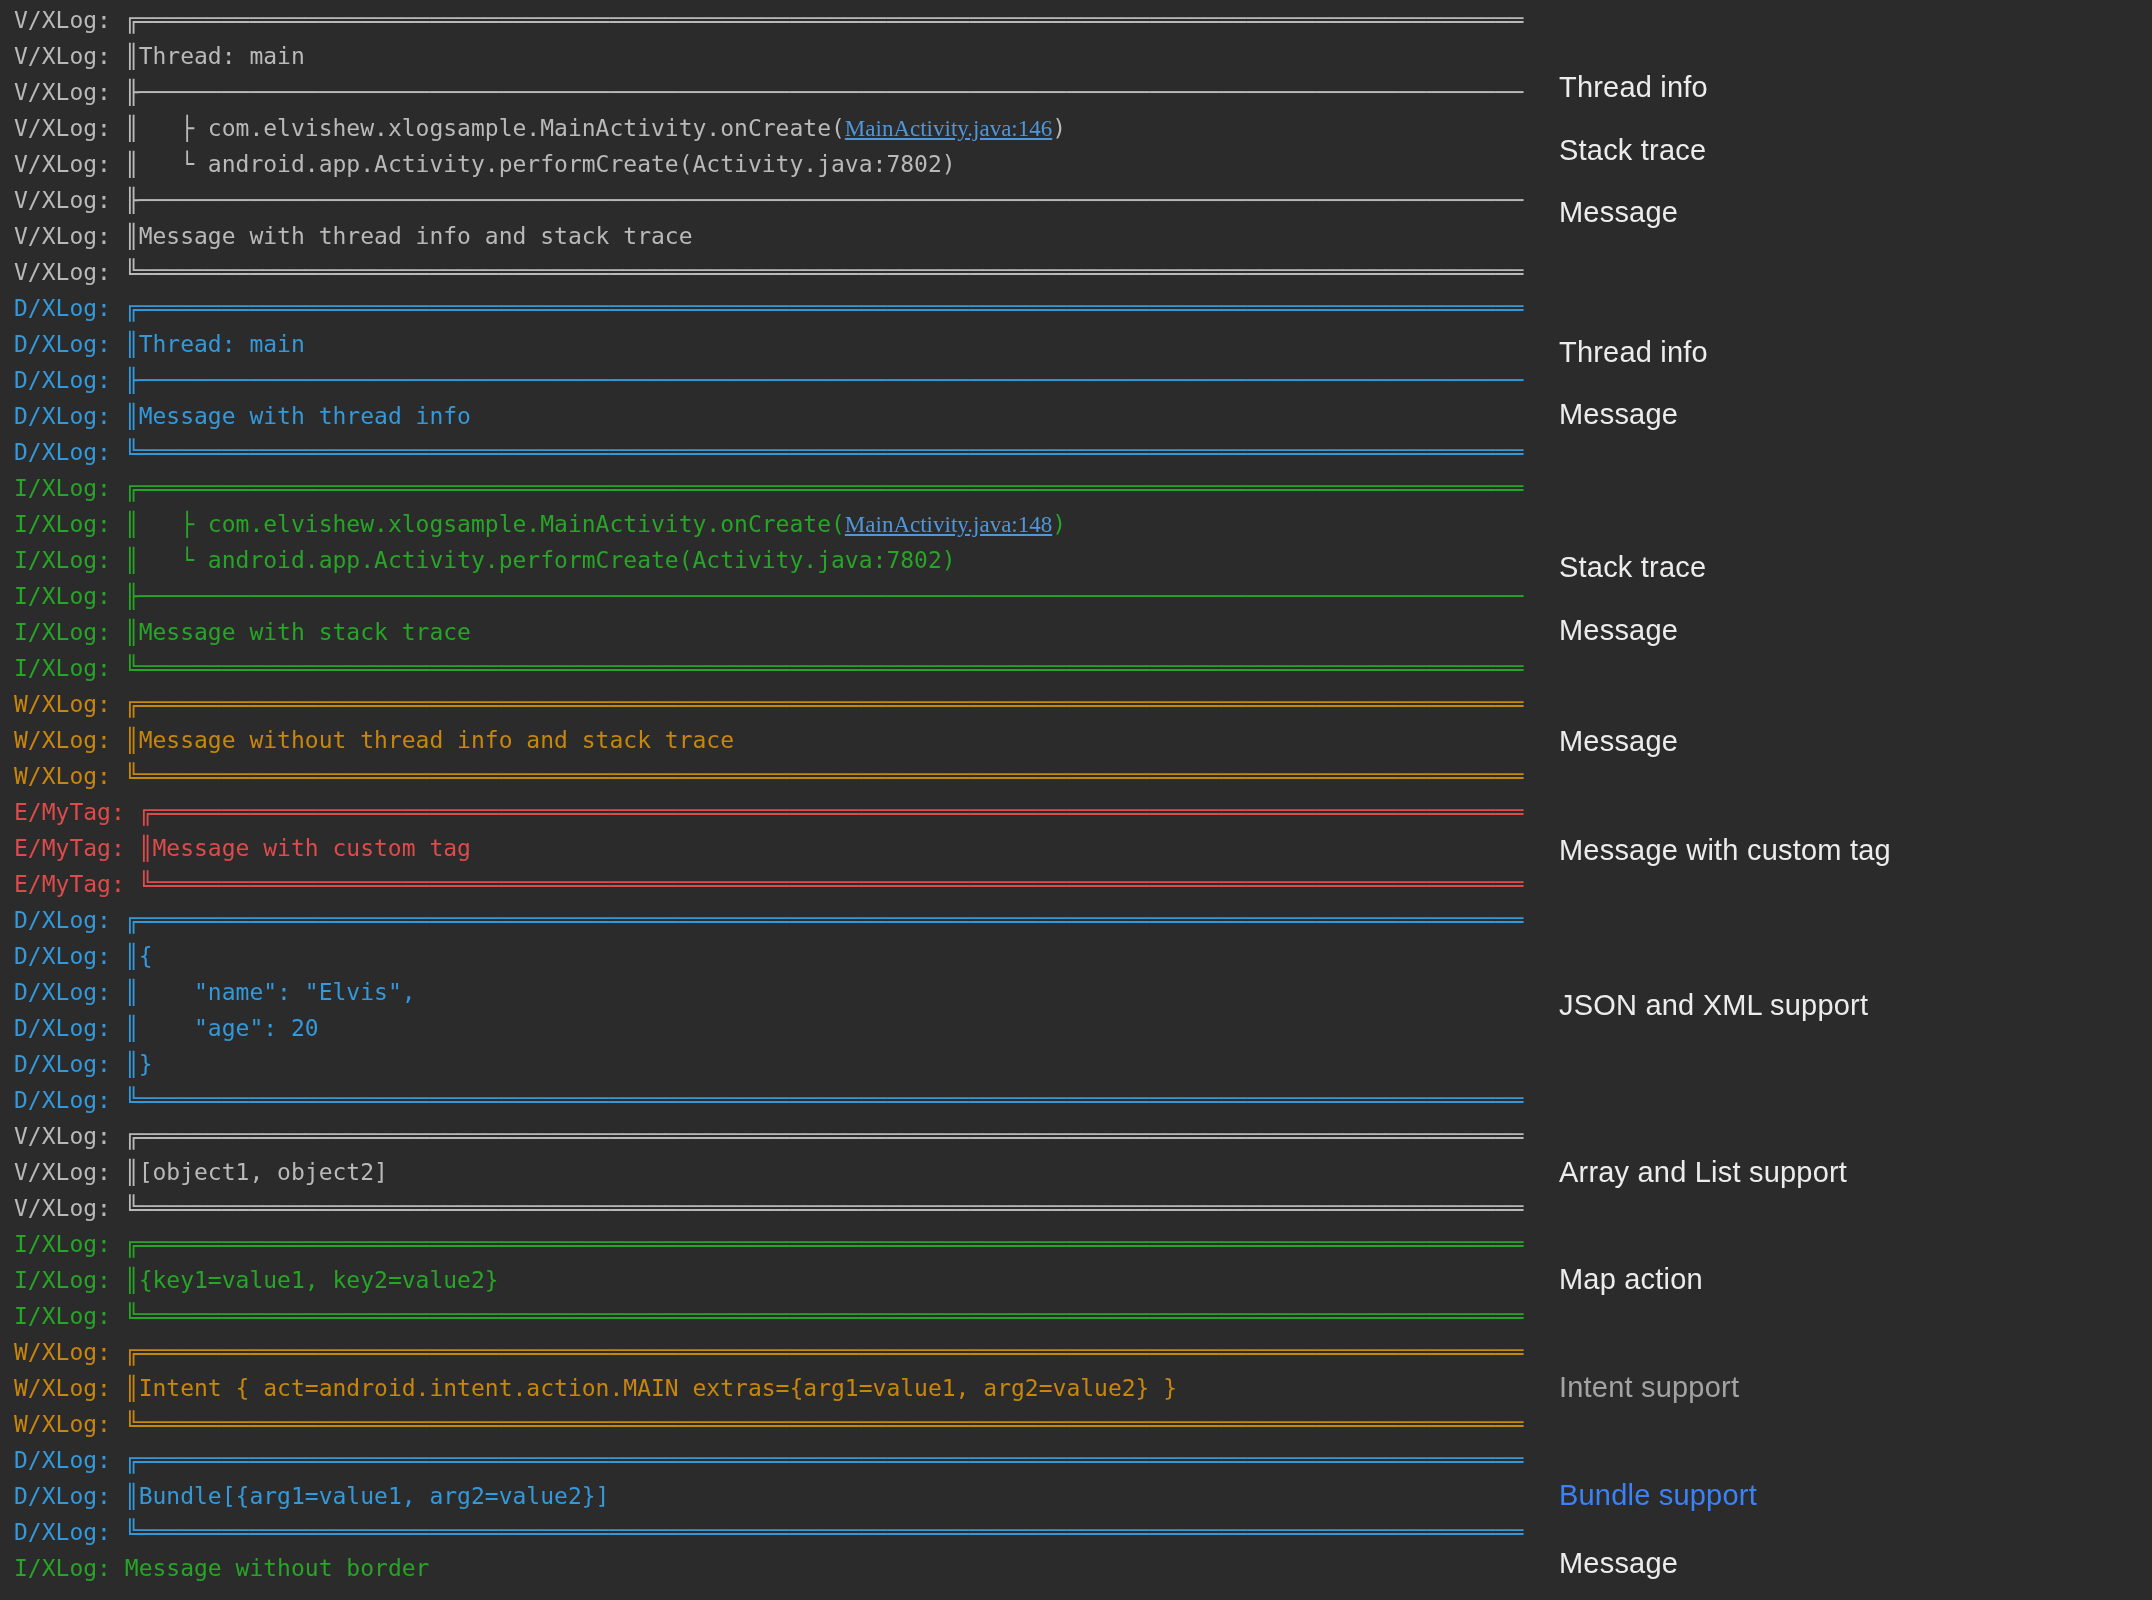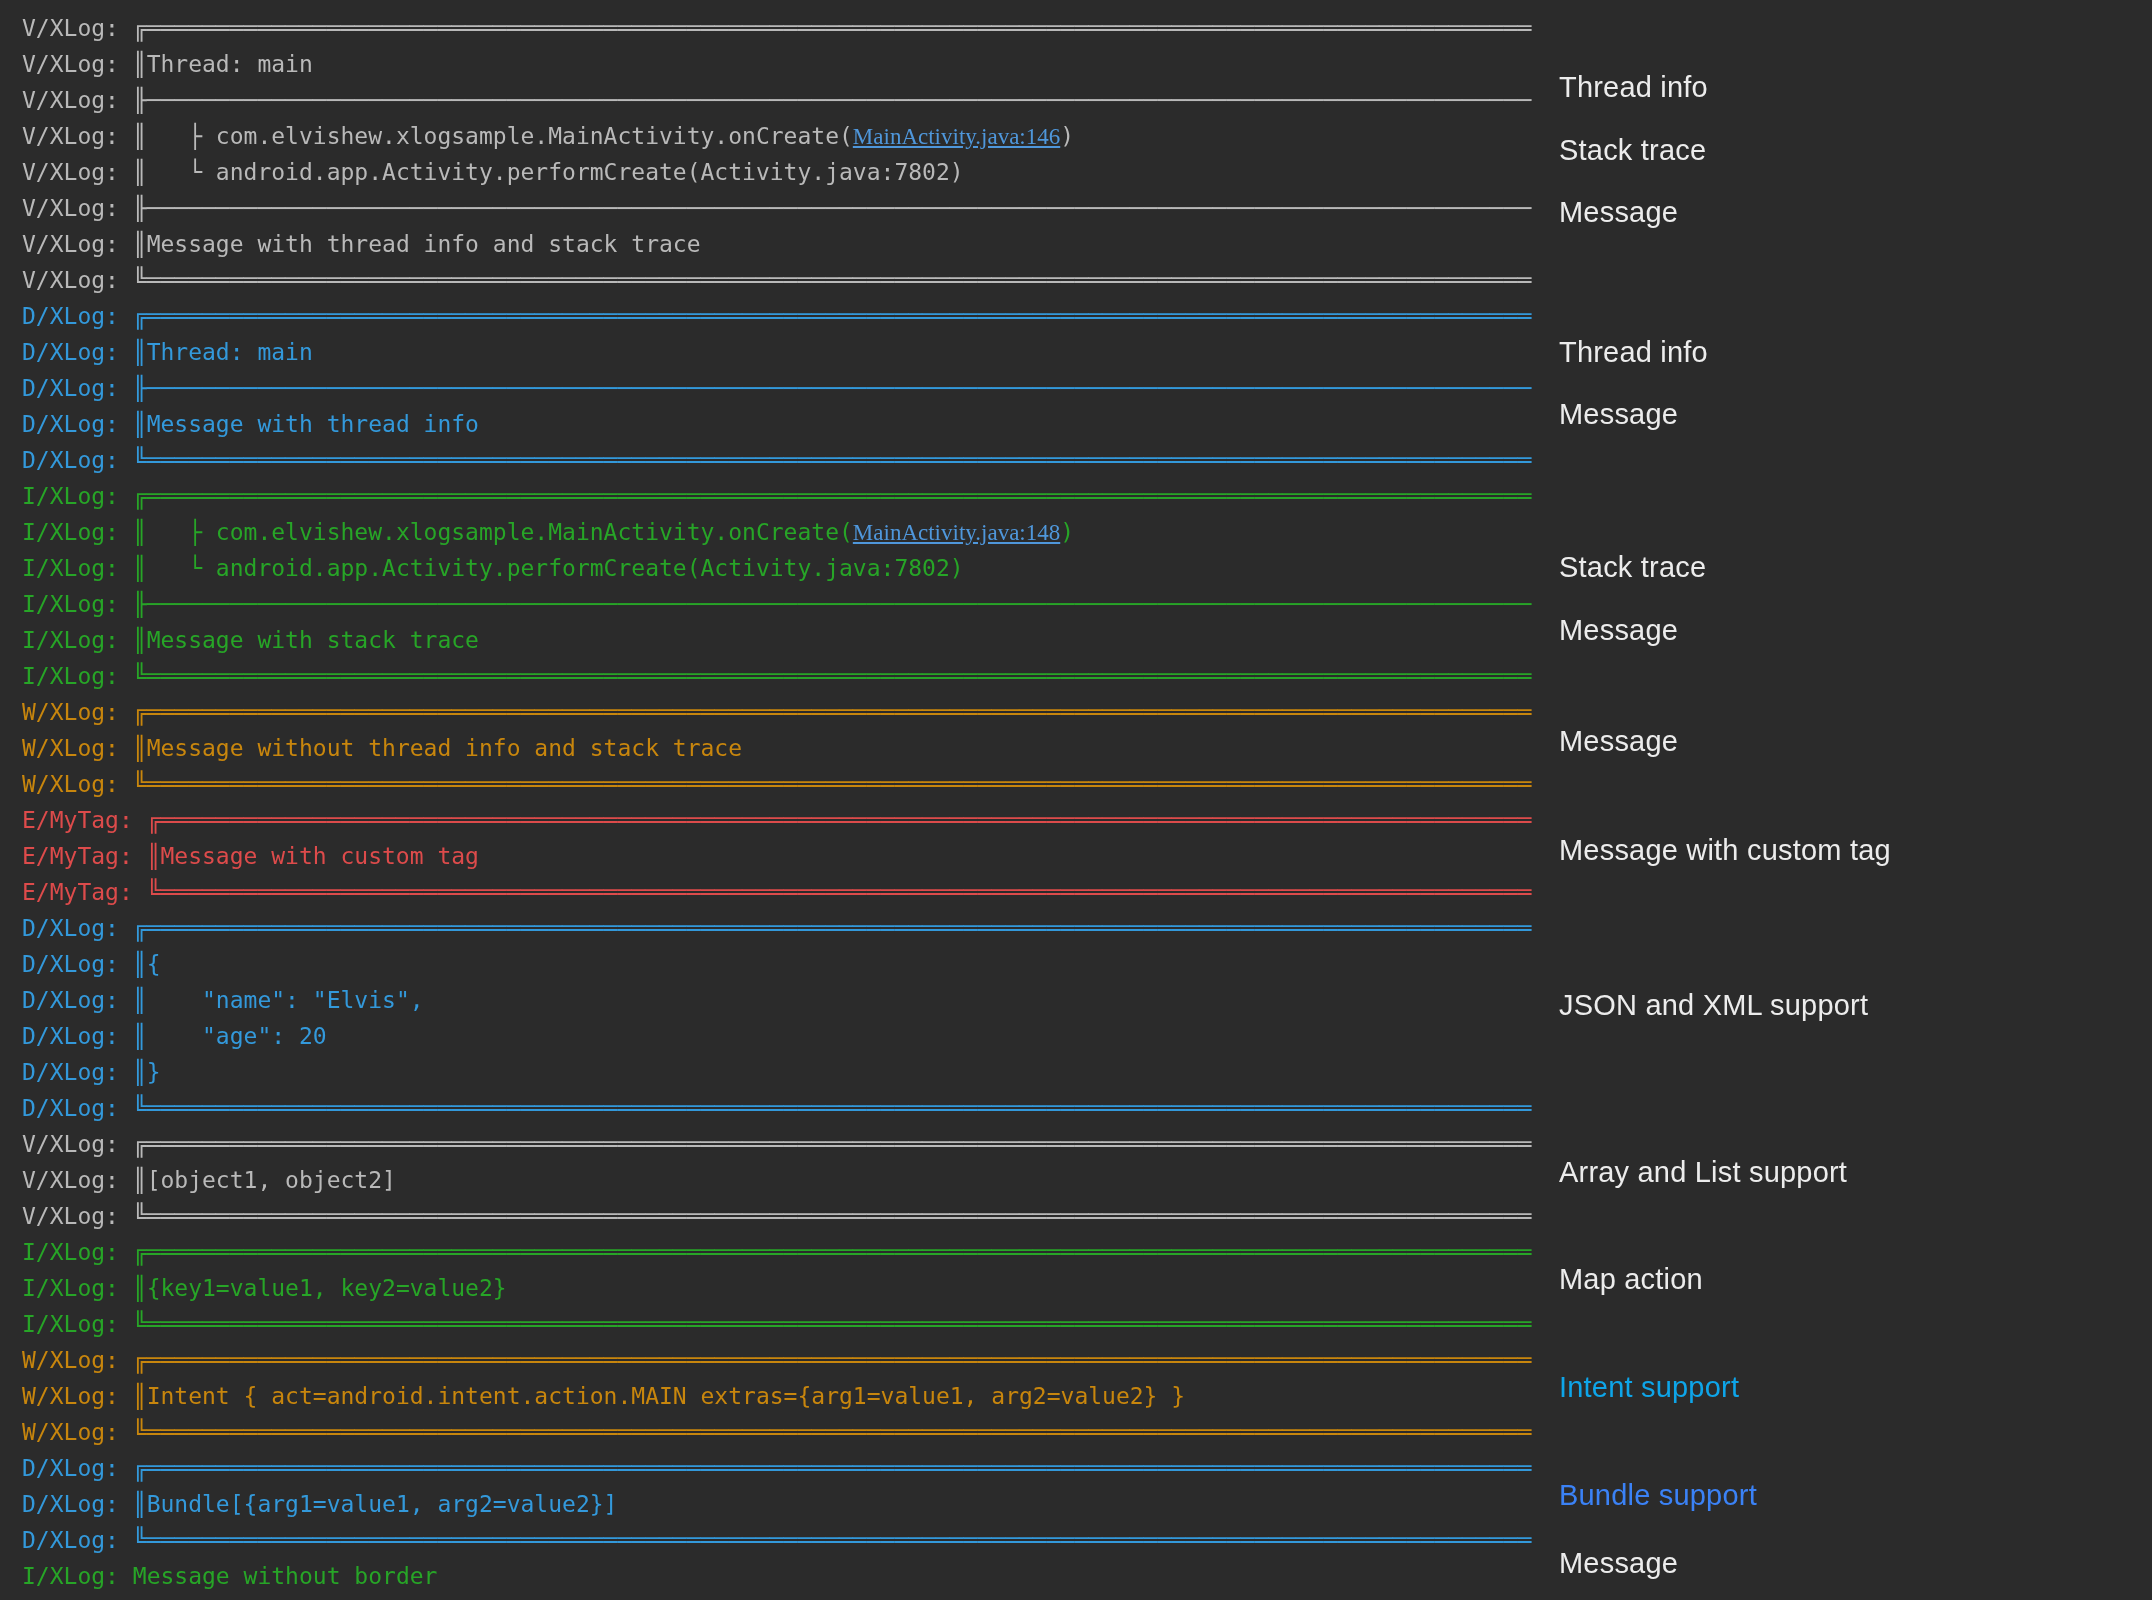--- a/index.html
+++ b/index.html
@@ -11,21 +11,21 @@
     position: relative;
     width: 2152px;
     height: 1600px;
     background: #2b2b2b;
     overflow: hidden;
   }
   .log {
     position: absolute;
     top: 2px;
     left: 14px;
-    margin: 8px;
+    margin: 0;
     font-family: "DejaVu Sans Mono", monospace;
     font-size: 23px;
     line-height: 36px;
     white-space: pre;
   }
   .line { height: 36px; }
   .link {
     text-decoration: underline;
     cursor: pointer;
     font-family: Liberation Serif, serif;
@@ -57,17 +57,17 @@
       <div class="annotation" style="top: 213px; left: 1559px; color: rgb(236, 236, 236);">Message</div>
       <div class="annotation" style="top: 353px; left: 1559px; color: rgb(236, 236, 236);">Thread info</div>
       <div class="annotation" style="top: 415px; left: 1559px; color: rgb(236, 236, 236);">Message</div>
       <div class="annotation" style="top: 568px; left: 1559px; color: rgb(236, 236, 236);">Stack trace</div>
       <div class="annotation" style="top: 631px; left: 1559px; color: rgb(236, 236, 236);">Message</div>
       <div class="annotation" style="top: 742px; left: 1559px; color: rgb(236, 236, 236);">Message</div>
       <div class="annotation" style="top: 851px; left: 1559px; color: rgb(236, 236, 236);">Message with custom tag</div>
       <div class="annotation" style="top: 1173px; left: 1559px; color: rgb(236, 236, 236);">Array and List support</div>
       <div class="annotation" style="top: 1006px; left: 1559px; color: rgb(236, 236, 236);">JSON and XML support</div>
       <div class="annotation" style="top: 1280px; left: 1559px; color: rgb(236, 236, 236);">Map action</div>
-      <div class="annotation" style="top: 1388px; left: 1559px; color: #0ea5e9;">Intent support</div>
+      <div class="annotation" style="top: 1388px; left: 1559px; color: #a3a3a3;">Intent support</div>
       <div class="annotation" style="top: 1496px; left: 1559px; color: #3b82f6;">Bundle support</div>
       <div class="annotation" style="top: 1564px; left: 1559px; color: rgb(236, 236, 236);">Message</div>
     </div>
 </div>
 
 </body></html>

